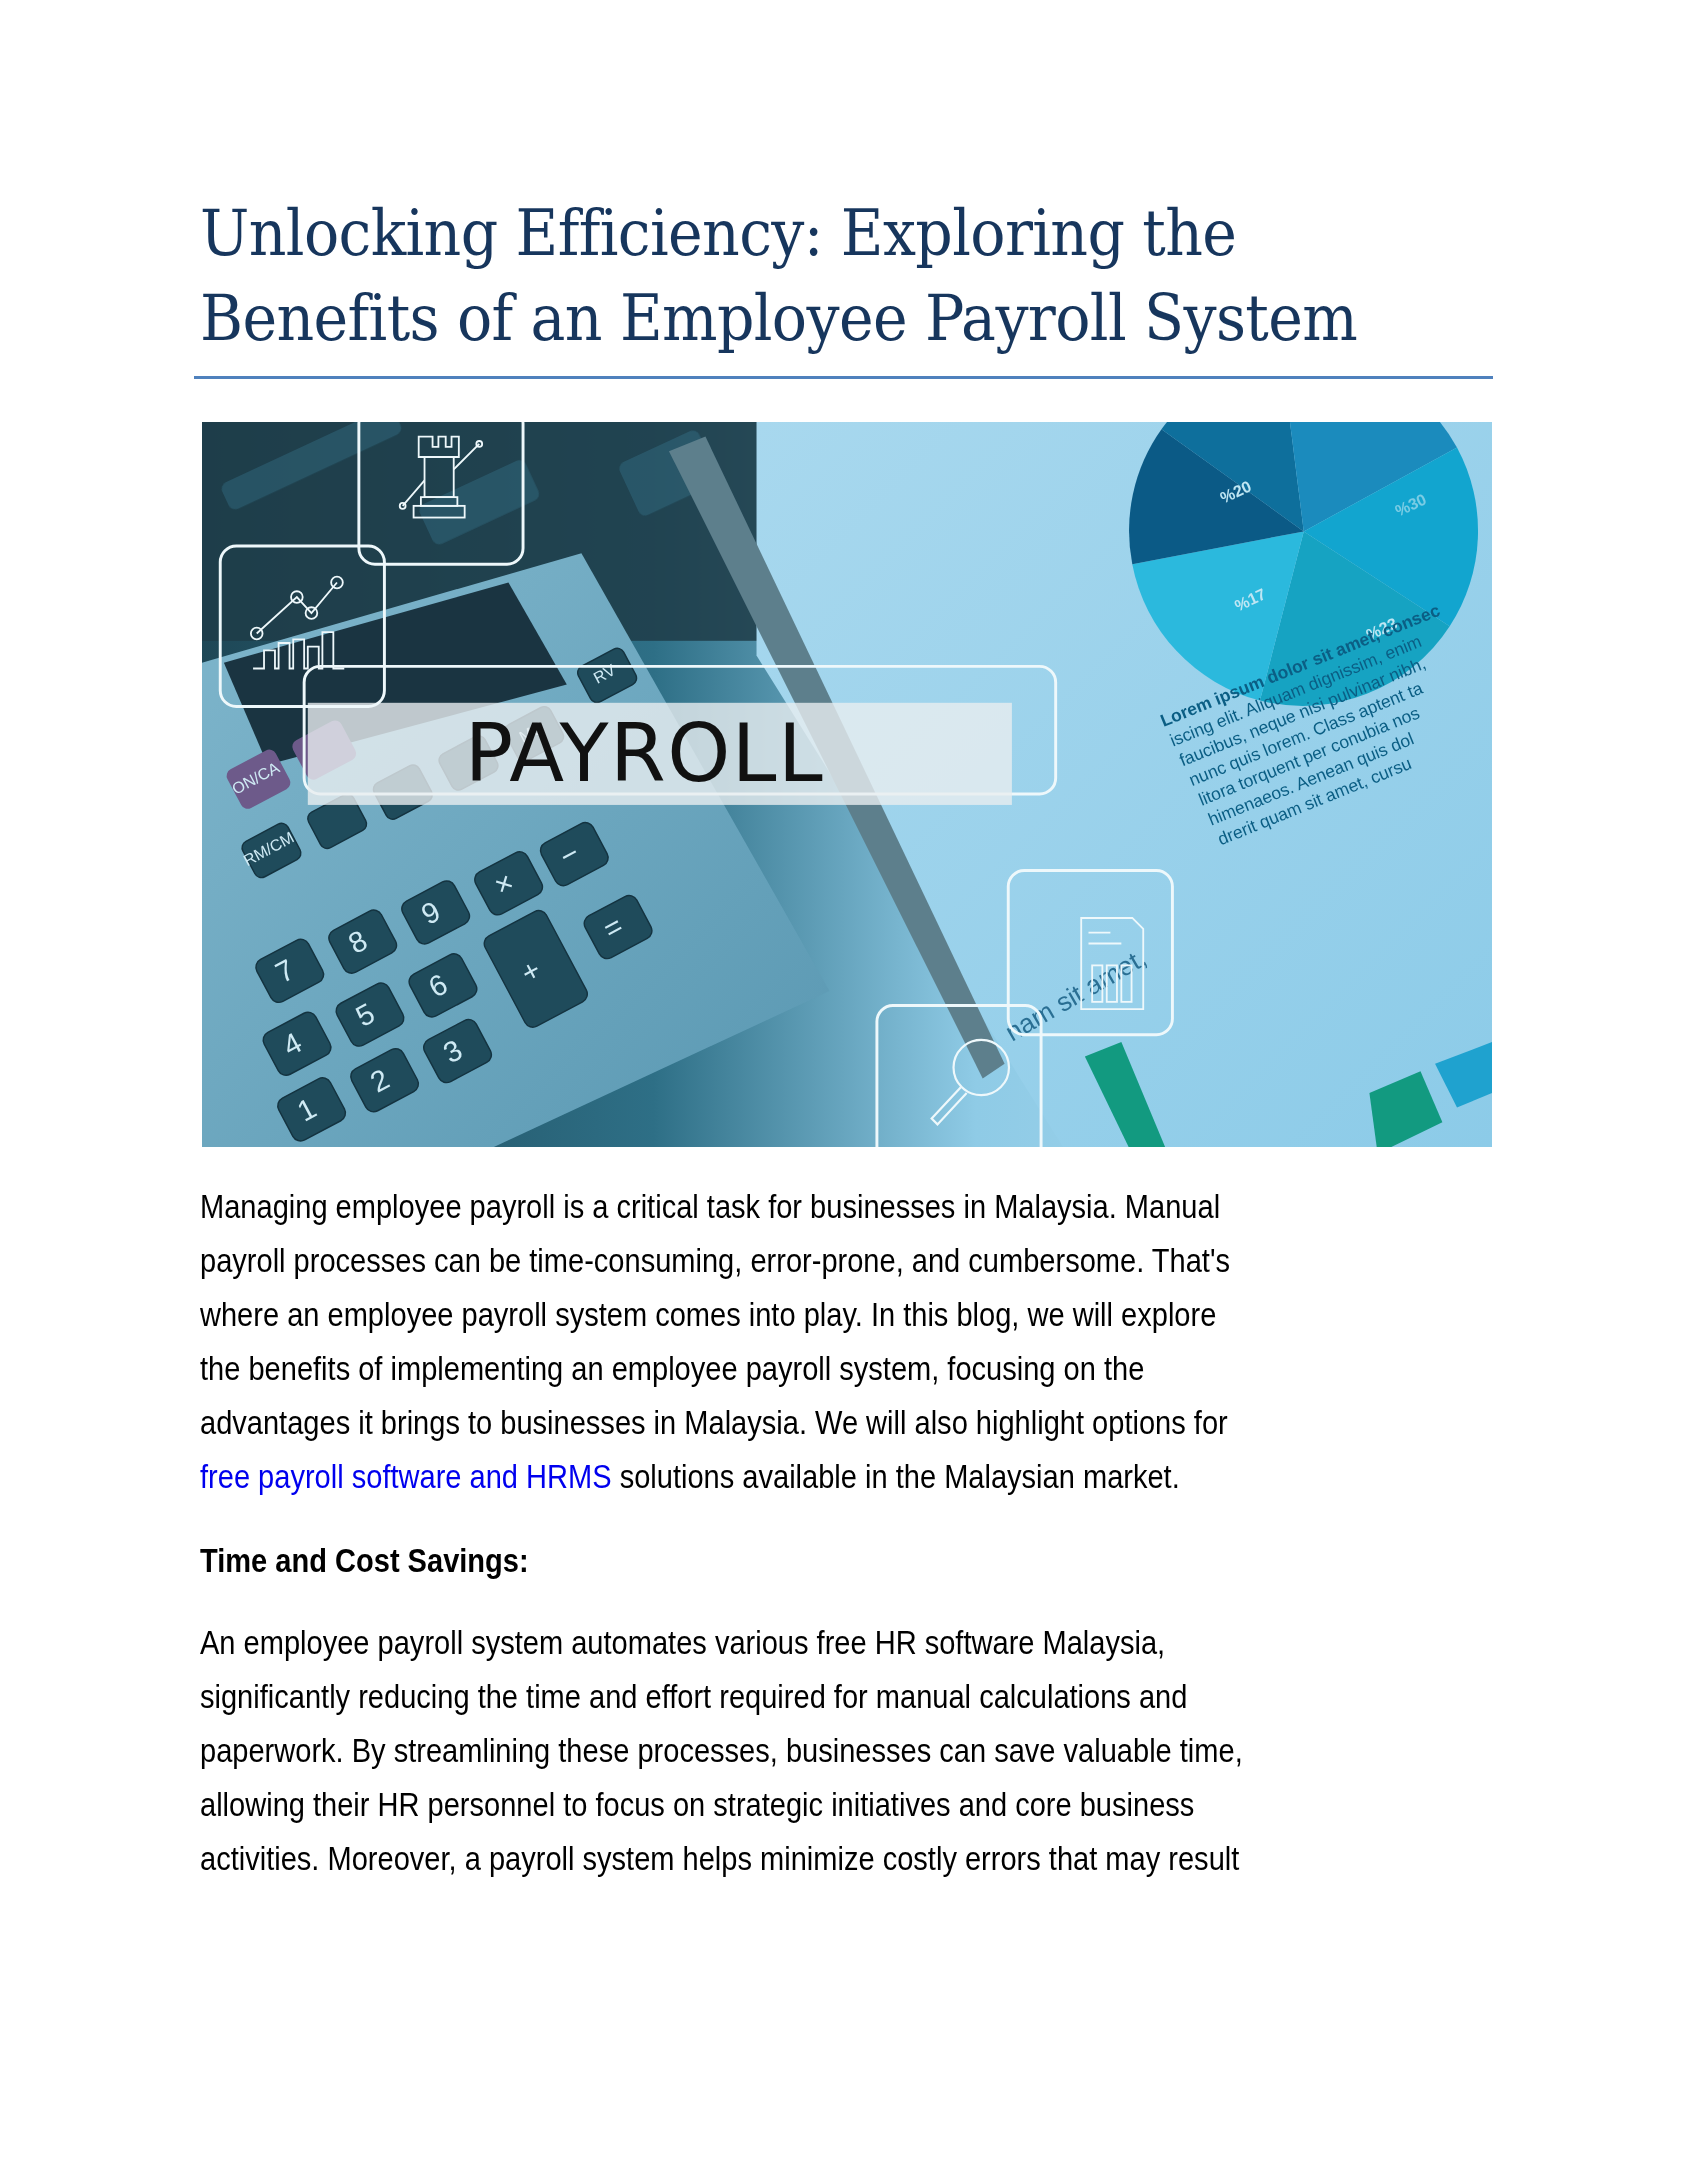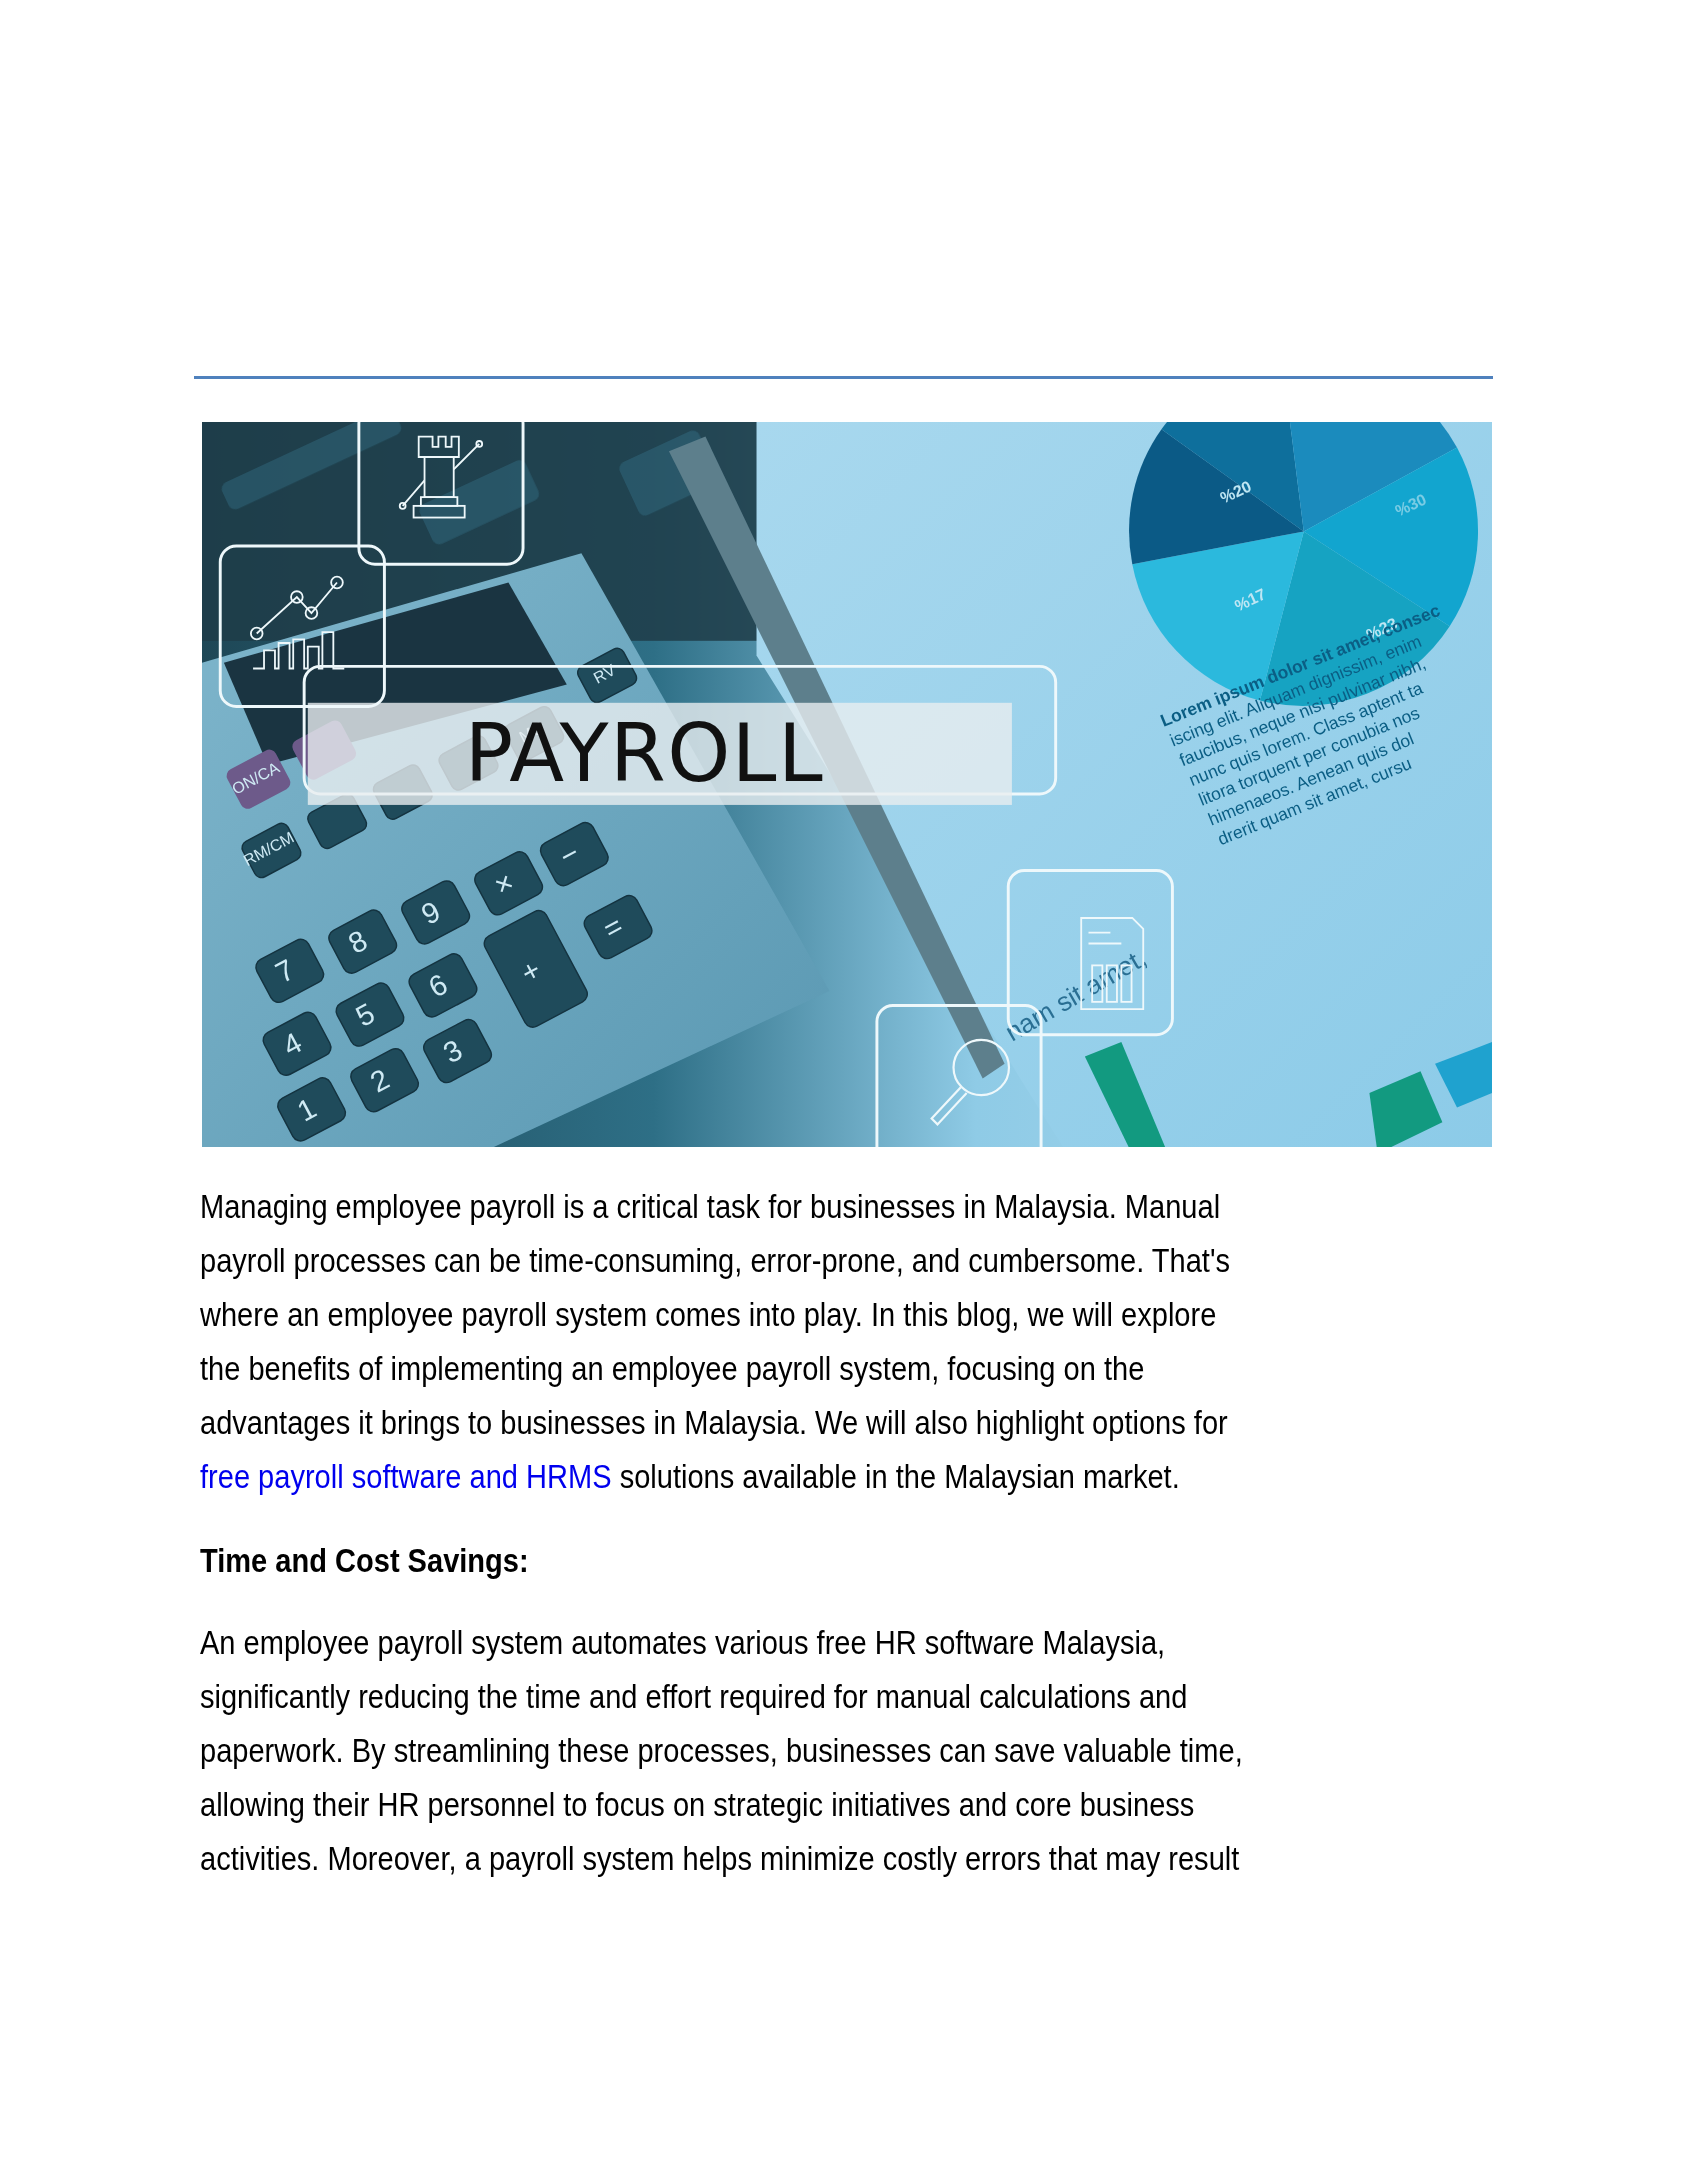--- a/index.html
+++ b/index.html
@@ -34,20 +34,24 @@
     line-height: 36px; height: 36px;
   }
   .link { color: #0000ee; text-decoration: none; }
   .heading { font-weight: bold; }
 </style>
 </head>
 <body>
 
 <div class="page">
 
+  <h1 class="title" style="margin:0;font-weight:normal;">
+    <span class="title-line" style="transform:scaleX(0.93);">Unlocking Efficiency: Exploring the</span>
+    <span class="title-line" style="transform:scaleX(0.93);">Benefits of an Employee Payroll System</span>
+  </h1>
   <div class="title-rule"></div>
 
   <div class="hero">
     <svg viewBox="0 0 1768 994" preserveAspectRatio="none" xmlns="http://www.w3.org/2000/svg">
       <defs>
         <linearGradient id="bgGrad" x1="0" y1="0" x2="1" y2="0">
           <stop offset="0" stop-color="#1e4756"></stop>
           <stop offset="0.35" stop-color="#2e6f86"></stop>
           <stop offset="0.6" stop-color="#8fcbe6"></stop>
           <stop offset="1" stop-color="#a9d9ef"></stop>

